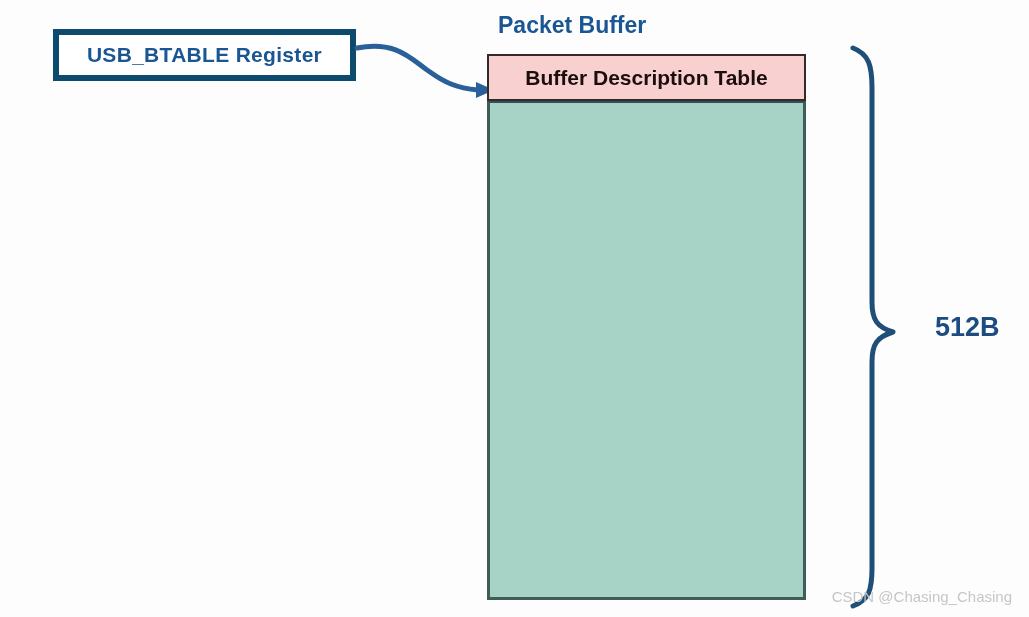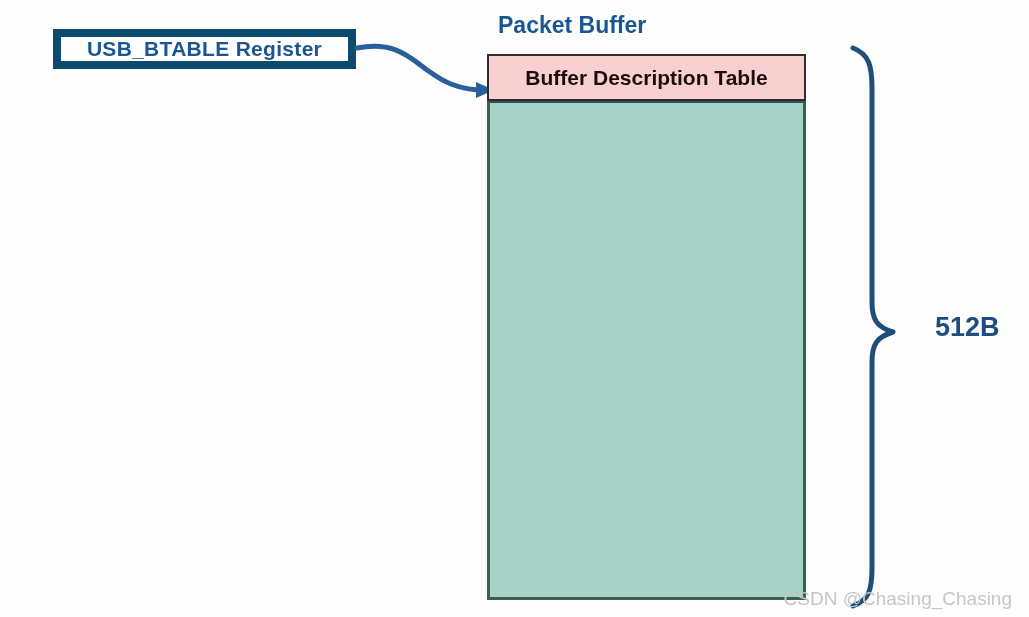--- a/index.html
+++ b/index.html
@@ -15,24 +15,24 @@
     background: #fdfdfd;
     overflow: hidden;
   }
 
   
   .register-box {
     position: absolute;
     left: 53px;
     top: 29px;
     width: 303px;
-    height: 40px;
+    height: 52px;
     box-sizing: border-box;
     background: #ffffff;
-    border: 8px solid #0c4a6e;
+    border: 6px solid #0c4a6e;
     display: flex;
     align-items: center;
     justify-content: center;
   }
   .register-box .label {
     font-size: 21px;
     font-weight: bold;
     color: #1a5693;
     letter-spacing: 0.3px;
     white-space: nowrap;
@@ -108,21 +108,21 @@
     font-weight: bold;
     color: #1c4c80;
     white-space: nowrap;
   }
 
   
   .watermark {
     position: absolute;
     right: 17px;
     top: 588px;
-    font-size: 19px;
+    font-size: 15px;
     color: #c6c6c6;
     white-space: nowrap;
     z-index: 5;
   }
 </style>
 </head>
 <body>
 
 <div class="canvas">
 

